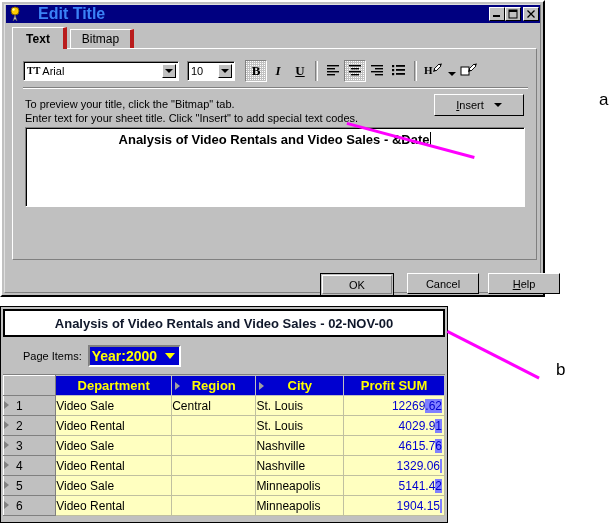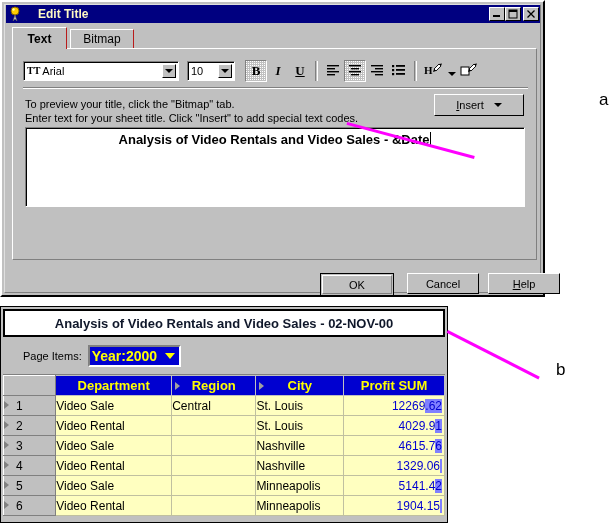--- a/index.html
+++ b/index.html
@@ -49,22 +49,22 @@
     align-items: center;
     box-sizing: border-box;
   }
   .title-icon {
     width: 16px; height: 16px;
     margin-left: 1px;
     flex: 0 0 auto;
     position: relative;
   }
   .title-text {
-    color: #fef9c3;
-    font-size: 12px;
+    color: #3b82f6;
+    font-size: 16px;
     font-weight: bold;
     margin-left: 3px;
     letter-spacing: 0px;
     white-space: nowrap;
     padding-left: 12px;
   }
   .title-btns {
     margin-left: auto;
     display: flex;
     gap: 0px;
@@ -94,21 +94,21 @@
     left: 10px; top: 25px;
     width: 525px; height: 21px;
   }
   .tab {
     position: absolute;
     top: 2px;
     height: 19px;
     background: #c0c0c0;
     border-top: 1px solid #ffffff;
     border-left: 1px solid #ffffff;
-    border-right: 1px solid #b91c1c;
+    border-right: 4px solid #b91c1c;
     box-sizing: border-box;
     font-size: 12px;
     color: #000;
     display: flex;
     align-items: center;
     justify-content: center;
   }
   .tab.active {
     top: 0px;
     height: 22px;

